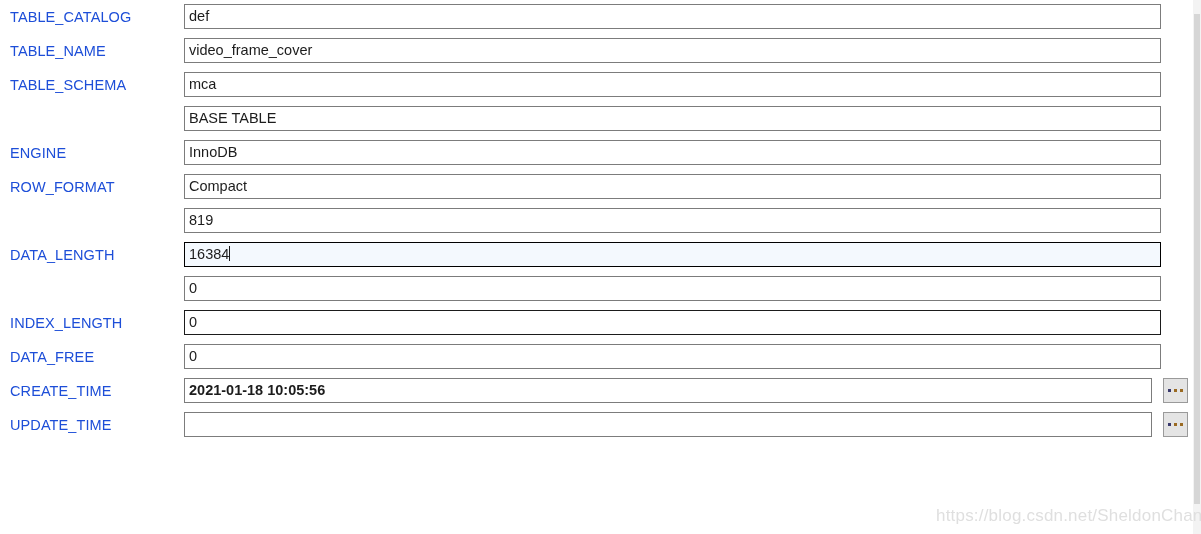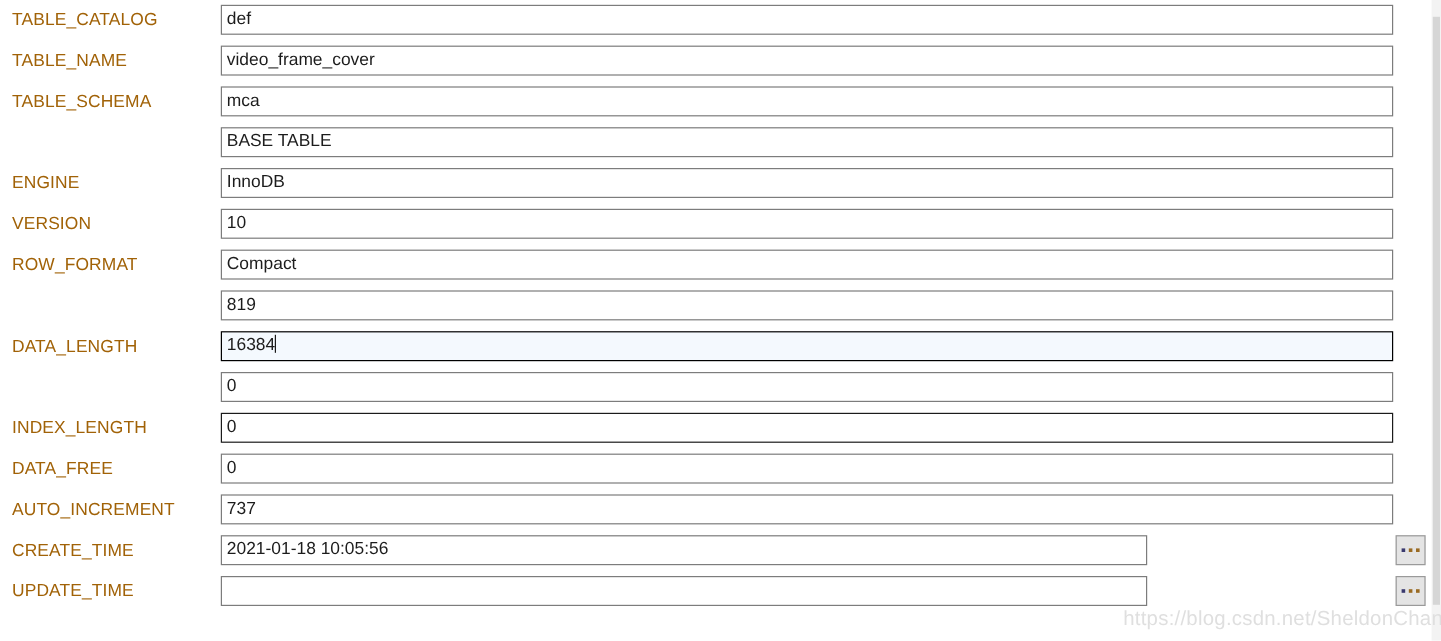--- a/index.html
+++ b/index.html
@@ -33,21 +33,21 @@
   }
 
   .row-label {
     position: absolute;
     left: 10px;
     top: 0;
     height: 34px;
     line-height: 34px;
     width: 168px;
     font-size: 14.5px;
-    color: #a16207;
+    color: #1d4ed8;
     white-space: nowrap;
     overflow: hidden;
     text-overflow: clip;
     letter-spacing: 0.1px;
   }
 
   .field-wrap {
     position: absolute;
     left: 184px;
     top: 4px;
@@ -65,21 +65,22 @@
     font-size: 14.5px;
     color: #1c1c1c;
     padding: 0 4px 0 4px;
     line-height: 23px;
     outline: none;
     white-space: nowrap;
     overflow: hidden;
   }
 
   .field.narrow {
-    width: 772px;
+    width: 968px;
+    font-weight: bold;
   }
 
   .field.focused {
     border: 1px solid #000000;
     background: #f4f9fe;
   }
 
   .field.hovered {
     border: 1px solid #1b1b1b;
   }
@@ -170,26 +171,20 @@
         <div class="field"><span>BASE TABLE</span></div>
       </div>
     </div>
     <div class="row">
       <div class="row-label">ENGINE</div>
       <div class="field-wrap">
         <div class="field"><span>InnoDB</span></div>
       </div>
     </div>
     <div class="row">
-      <div class="row-label">VERSION</div>
-      <div class="field-wrap">
-        <div class="field"><span>10</span></div>
-      </div>
-    </div>
-    <div class="row">
       <div class="row-label">ROW_FORMAT</div>
       <div class="field-wrap">
         <div class="field"><span>Compact</span></div>
       </div>
     </div>
     <div class="row">
       <div class="field-wrap">
         <div class="field"><span>819</span></div>
       </div>
     </div>
@@ -207,26 +202,20 @@
     <div class="row">
       <div class="row-label">INDEX_LENGTH</div>
       <div class="field-wrap">
         <div class="field hovered"><span>0</span></div>
       </div>
     </div>
     <div class="row">
       <div class="row-label">DATA_FREE</div>
       <div class="field-wrap">
         <div class="field"><span>0</span></div>
-      </div>
-    </div>
-    <div class="row">
-      <div class="row-label">AUTO_INCREMENT</div>
-      <div class="field-wrap">
-        <div class="field"><span>737</span></div>
       </div>
     </div>
     <div class="row">
       <div class="row-label">CREATE_TIME</div>
       <div class="field-wrap">
         <div class="field narrow"><span>2021-01-18 10:05:56</span></div>
       </div>
       <div class="ellipsis-button">
         <span class="dot"></span>
         <span class="dot amber"></span>

